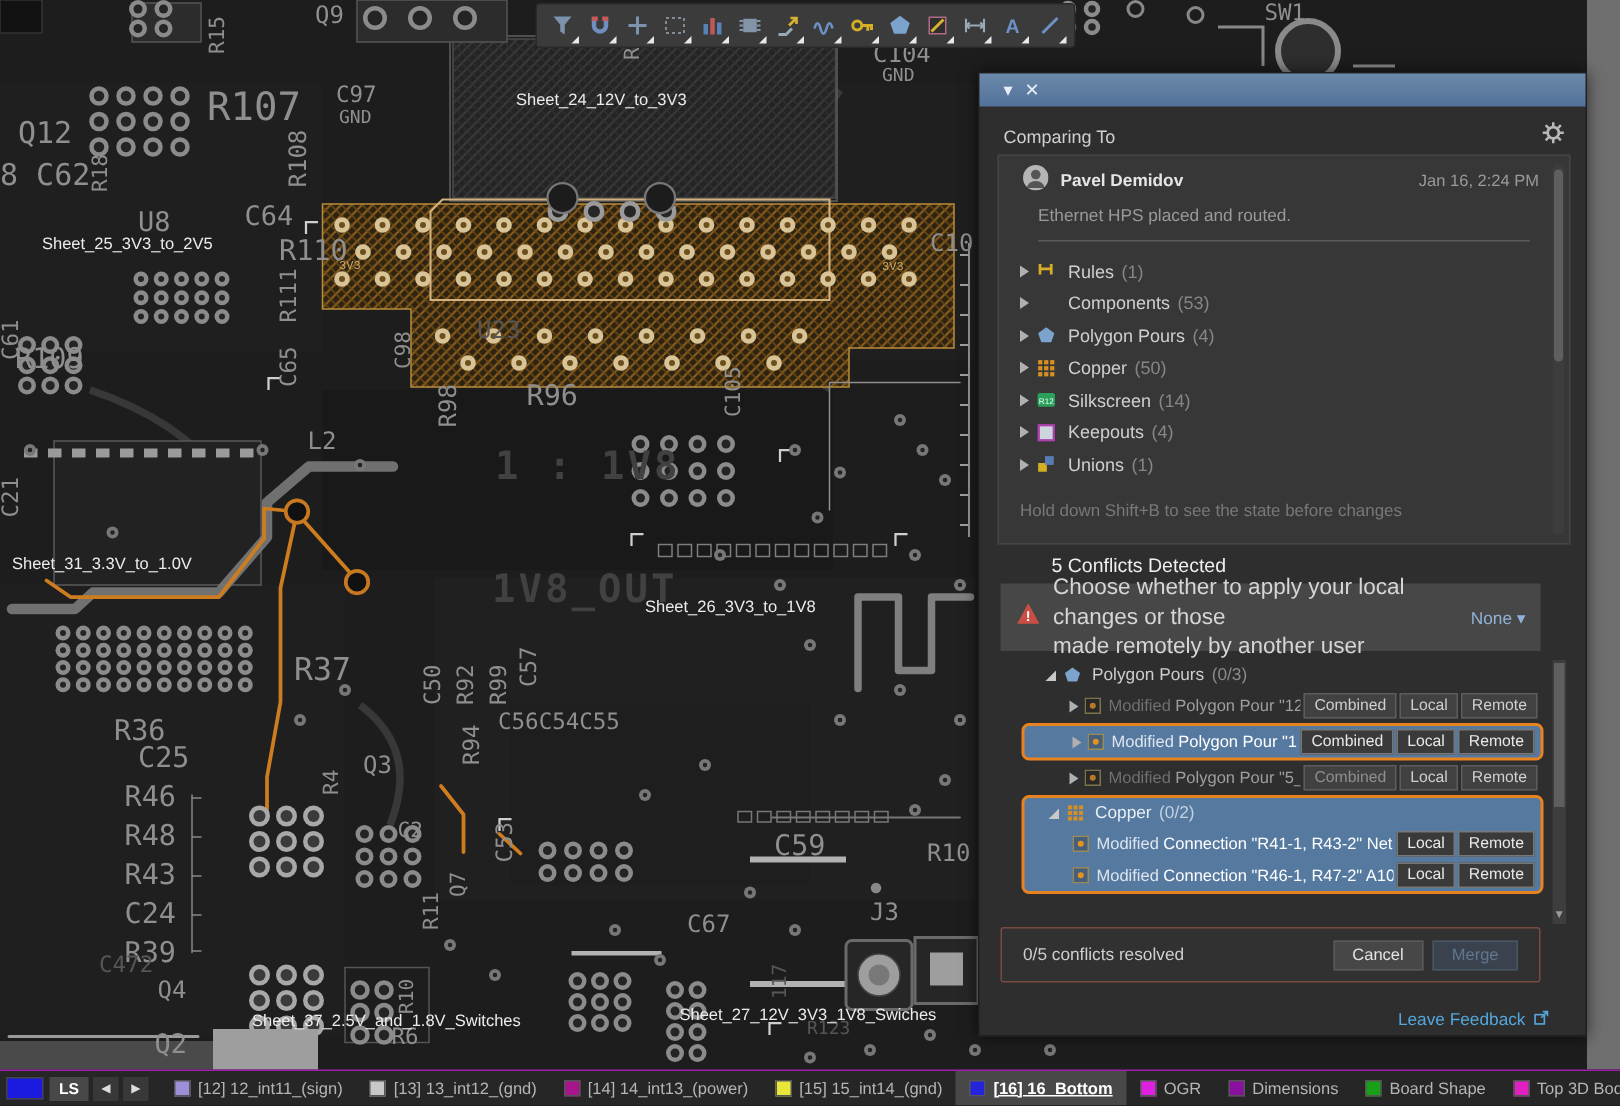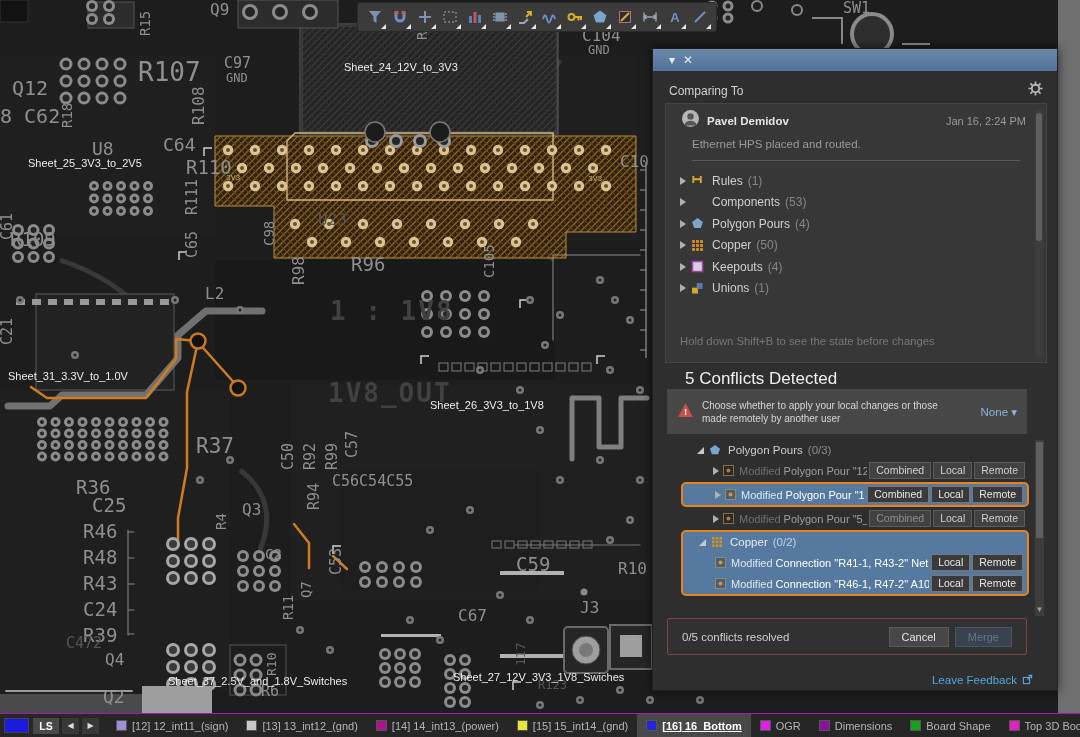--- a/index.html
+++ b/index.html
@@ -38,24 +38,24 @@
   #user-time{color:#9a9a9a;font-size:11px;}
   #comment{position:absolute;left:26px;top:34px;color:#9a9a9a;font-size:11.5px;}
   #divider{position:absolute;left:26px;right:26px;top:56px;border-top:1px solid #5a5a5a;}
   #category-tree{position:absolute;left:14px;top:66px;right:20px;}
   .cat-row{display:flex;align-items:center;height:21.5px;}
   .cat-label{color:#cfcfcf;font-size:12px;margin-left:7px;}
   .cat-count{color:#868686;font-size:12px;margin-left:5px;}
   #hint{position:absolute;left:14px;top:231px;color:#787878;font-size:11.3px;}
   .vtrack{position:absolute;right:3px;top:5px;width:8px;bottom:5px;background:#3d3d3d;border-radius:4px;}
   .vthumb{position:absolute;left:1px;top:4px;width:6px;height:128px;background:#5f5f5f;border-radius:3px;}
-  #conflicts-title{position:absolute;left:16px;top:320px;color:#efefef;font-size:17px;padding-left:16px;}
+  #conflicts-title{position:absolute;left:32px;top:320px;color:#efefef;font-size:13px;padding-left:16px;}
   #warning-box{position:absolute;left:14px;top:340px;width:360px;height:45px;background:#474747;
     display:flex;align-items:center;box-sizing:border-box;padding:0 10px;}
-  #warning-text{flex:1;color:#d6d6d6;font-size:10px;line-height:1.3;margin-left:8px;}
+  #warning-text{flex:1;color:#d6d6d6;font-size:15px;line-height:1.3;margin-left:8px;}
   #none-dd{color:#8fb3d6;font-size:11.5px;white-space:nowrap;margin-left:6px;}
   #conflict-area{position:absolute;left:28px;top:391px;width:348px;height:176px;}
   .c-group-header{display:flex;align-items:center;height:20px;padding-left:16px;}
   .cg-label{font-size:11.5px;color:#cdcdcd;margin-left:6px;}
   .cg-count{font-size:11.5px;color:#8b8b8b;margin-left:5px;}
   .c-row{display:flex;align-items:center;height:21px;padding-left:32px;padding-right:4px;}
   .c-row .txt{flex:1;min-width:0;overflow:hidden;white-space:nowrap;font-size:11px;margin-left:5px;}
   .pfx{color:#707070;} .lbl{color:#9f9f9f;margin-left:3px;}
   .sel .pfx{color:#dde6ef;} .sel .lbl{color:#ffffff;}
   .c-btn{height:17px;line-height:15px;padding:0 6px;font-size:10.5px;background:#414141;
@@ -965,20 +965,31 @@
                 </g>
               </svg>
             </span>
     <span class="cat-label">Copper</span>
     <span class="cat-count">(50)</span>
           </div>
           <div class="cat-row">
             <span class="col"></span>
     <span style="display:flex">
               <svg width="15" height="15" viewBox="0 0 18 18">
+                <rect x="2" y="3.5" width="14" height="11" rx="2" fill="#2aa05a"></rect>
+                <text x="9" y="12" font-size="6.5" fill="#e6ffee" text-anchor="middle" font-family="Liberation Sans,sans-serif">R12</text>
+              </svg>
+            </span>
+    <span class="cat-label">Silkscreen</span>
+    <span class="cat-count">(14)</span>
+          </div>
+          <div class="cat-row">
+            <span class="col"></span>
+    <span style="display:flex">
+              <svg width="15" height="15" viewBox="0 0 18 18">
                 <rect x="3" y="3" width="12" height="12" fill="#cdd6de" stroke="#b040b0" stroke-width="1.8"></rect>
               </svg>
             </span>
     <span class="cat-label">Keepouts</span>
     <span class="cat-count">(4)</span>
           </div>
           <div class="cat-row">
             <span class="col"></span>
     <span style="display:flex">
               <svg width="15" height="15" viewBox="0 0 18 18">

